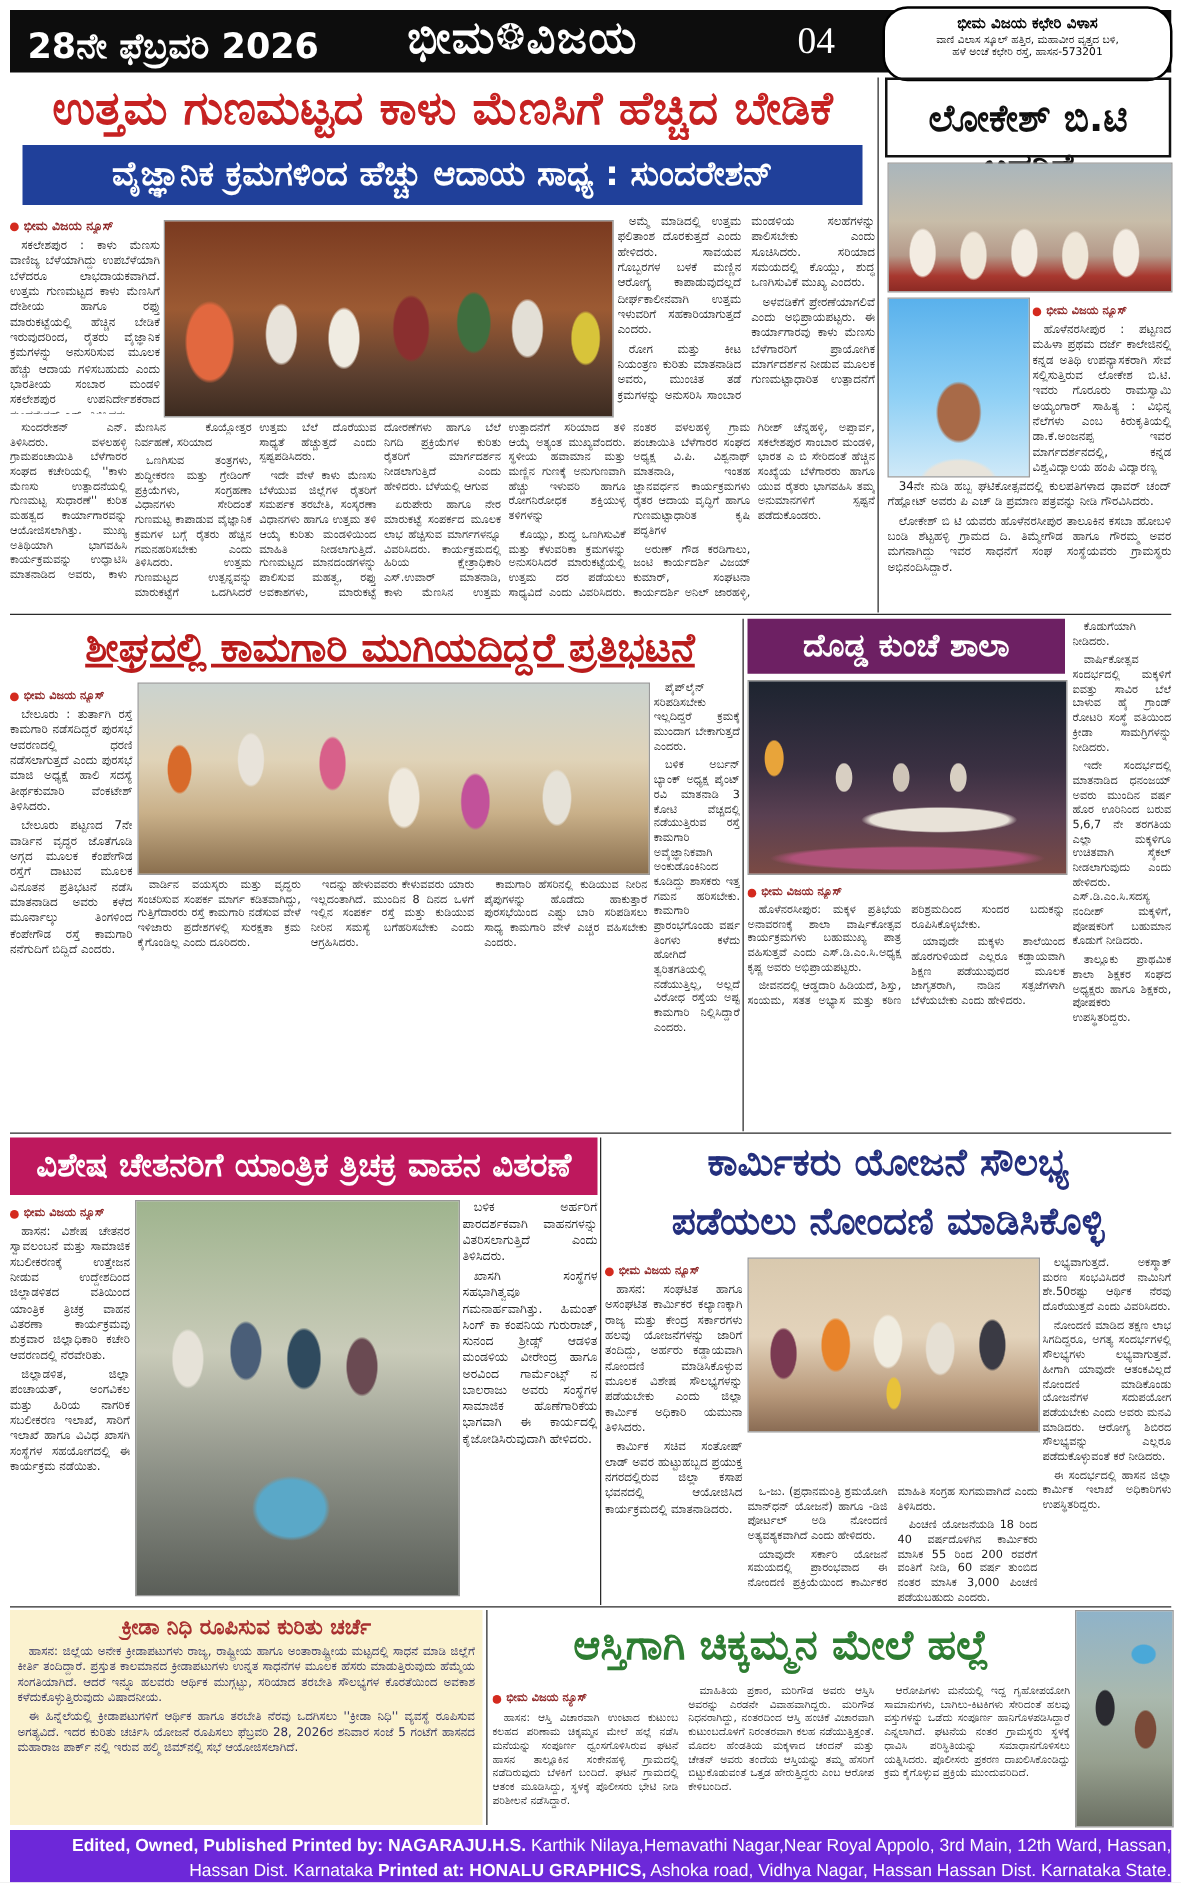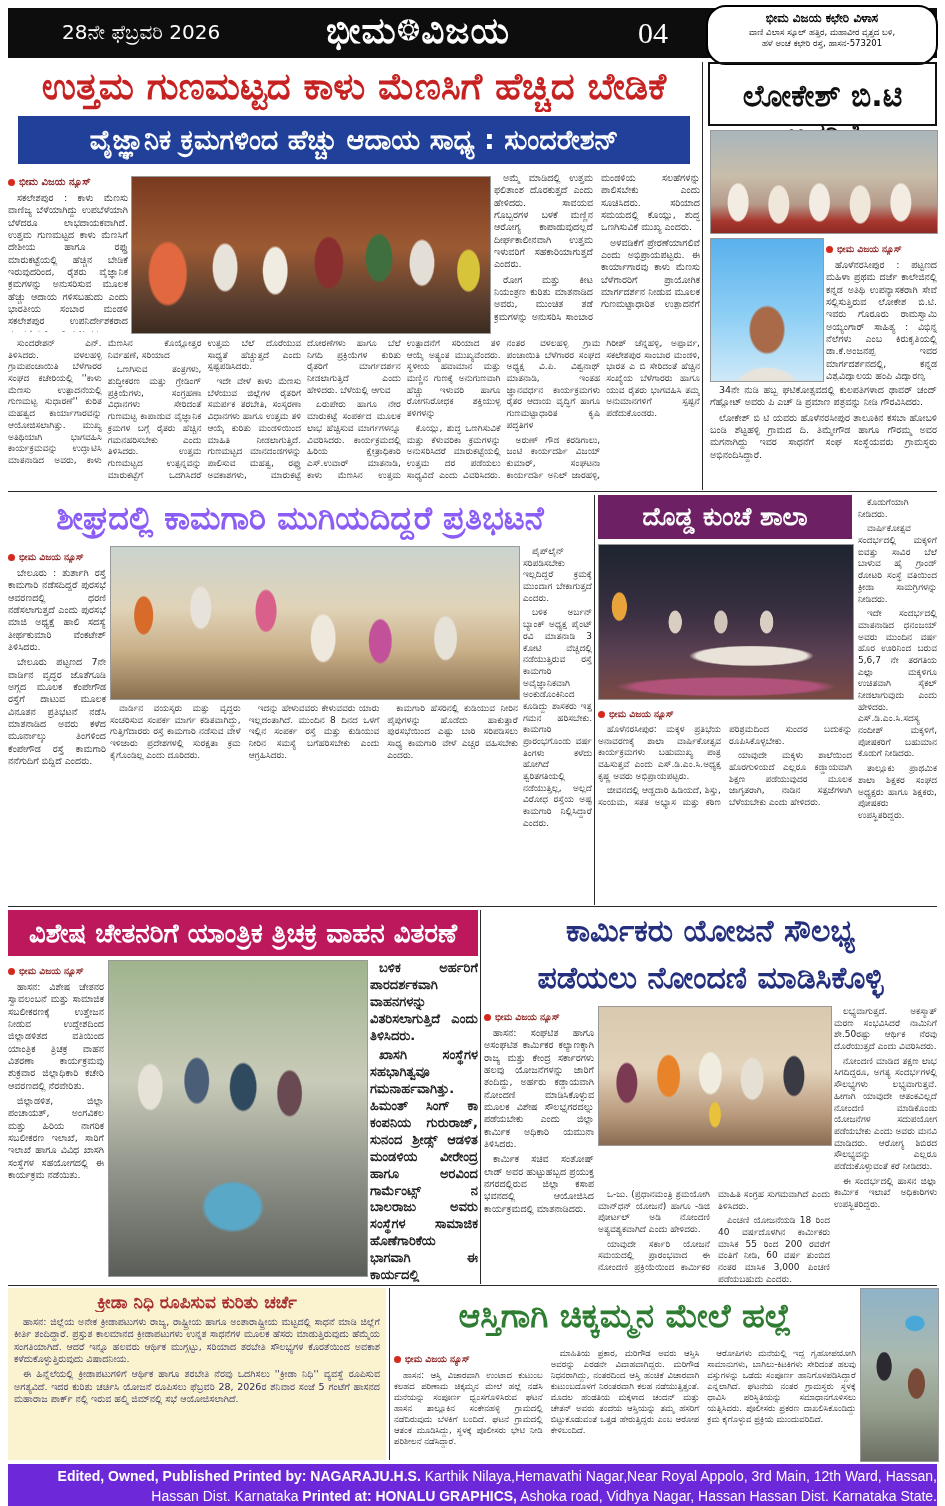--- a/index.html
+++ b/index.html
@@ -23,21 +23,21 @@
   .footer-bar{background:#6d28d9;color:#fff;text-align:right;font-size:14px;line-height:1.45;
               font-family:"Liberation Sans",sans-serif;}
   .footer-bar b{font-weight:bold;}
 </style>
 </head>
 <body>
 
 <div class="page">
 
   <div class="abs masthead-bar" style="left:8px;top:8px;width:929px;height:50px;">
-    <div class="abs" style="left:14px;top:12px;font-size:20px;font-weight:normal;margin-left:40px;">28ನೇ ಫೆಬ್ರವರಿ 2026</div>
+    <div class="abs" style="left:14px;top:12px;font-size:28px;font-weight:bold;">28ನೇ ಫೆಬ್ರವರಿ 2026</div>
     <div class="abs" style="left:250px;top:2px;width:320px;text-align:center;font-size:36px;font-weight:bold;letter-spacing:1px;">
       <span>ಭೀಮ</span><span style="font-size:28px;vertical-align:3px;">❂</span><span>ವಿಜಯ</span>
     </div>
     <div class="abs" style="left:630px;top:8px;font-size:30px;font-family:'Liberation Serif',serif;">04</div>
   </div>
   <div class="abs office-box" style="left:706px;top:5px;width:228px;height:52px;padding-top:4px;">
     <div style="font-size:12px;font-weight:bold;">ಭೀಮ ವಿಜಯ ಕಛೇರಿ ವಿಳಾಸ</div>
     <div style="font-size:8.5px;margin-top:2px;">ವಾಣಿ ವಿಲಾಸ ಸ್ಕೂಲ್ ಹತ್ತಿರ, ಮಹಾವೀರ ವೃತ್ತದ ಬಳಿ,</div>
     <div style="font-size:8.5px;">ಹಳೆ ಅಂಚೆ ಕಛೇರಿ ರಸ್ತೆ, ಹಾಸನ-573201</div>
   </div>
@@ -105,21 +105,21 @@
       <p>ಹೊಳೆನರಸೀಪುರ : ಪಟ್ಟಣದ ಮಹಿಳಾ ಪ್ರಥಮ ದರ್ಜೆ ಕಾಲೇಜಿನಲ್ಲಿ ಕನ್ನಡ ಅತಿಥಿ ಉಪನ್ಯಾಸಕರಾಗಿ ಸೇವೆ ಸಲ್ಲಿಸುತ್ತಿರುವ ಲೋಕೇಶ ಬಿ.ಟಿ. ಇವರು ಗೊರೂರು ರಾಮಸ್ವಾಮಿ ಅಯ್ಯಂಗಾರ್ ಸಾಹಿತ್ಯ : ವಿಭಿನ್ನ ನೆಲೆಗಳು ಎಂಬ ಕಿರುಕೃತಿಯಲ್ಲಿ ಡಾ.ಕೆ.ಅಂಜನಪ್ಪ ಇವರ ಮಾರ್ಗದರ್ಶನದಲ್ಲಿ, ಕನ್ನಡ ವಿಶ್ವವಿದ್ಯಾಲಯ ಹಂಪಿ ವಿದ್ಯಾರಣ್ಯ</p>
     </div>
   </div>
   <div class="abs body" style="left:710px;top:384px;width:227px;height:104px;">
     <p>34ನೇ ನುಡಿ ಹಬ್ಬ ಘಟಿಕೋತ್ಸವದಲ್ಲಿ ಕುಲಪತಿಗಳಾದ ಢಾವರ್ ಚಂದ್ ಗೆಹ್ಲೋಟ್ ಅವರು ಪಿ ಎಚ್ ಡಿ ಪ್ರಮಾಣ ಪತ್ರವನ್ನು ನೀಡಿ ಗೌರವಿಸಿದರು.</p>
     <p>ಲೋಕೇಶ್ ಬಿ ಟಿ ಯವರು ಹೊಳೆನರಸೀಪುರ ತಾಲೂಕಿನ ಕಸಬಾ ಹೋಬಳಿ ಬಂಡಿ ಶೆಟ್ಟಹಳ್ಳಿ ಗ್ರಾಮದ ದಿ. ತಿಮ್ಮೇಗೌಡ ಹಾಗೂ ಗೌರಮ್ಮ ಅವರ ಮಗನಾಗಿದ್ದು ಇವರ ಸಾಧನೆಗೆ ಸಂಘ ಸಂಸ್ಥೆಯವರು ಗ್ರಾಮಸ್ಥರು ಅಭಿನಂದಿಸಿದ್ದಾರೆ.</p>
   </div>
 
   <div class="abs hrule" style="left:8px;top:491px;width:929px;"></div>
 
-  <div class="abs hl" style="left:8px;top:495px;width:584px;height:46px;font-size:32px;color:#8b5cf6;line-height:46px;">ಶೀಘ್ರದಲ್ಲಿ ಕಾಮಗಾರಿ ಮುಗಿಯದಿದ್ದರೆ ಪ್ರತಿಭಟನೆ</div>
+  <div class="abs hl" style="left:20px;top:495px;width:584px;height:46px;font-size:32px;color:#b91c1c;line-height:46px;text-decoration:underline;">ಶೀಘ್ರದಲ್ಲಿ ಕಾಮಗಾರಿ ಮುಗಿಯದಿದ್ದರೆ ಪ್ರತಿಭಟನೆ</div>
   <div class="abs" style="left:8px;top:546px;width:98px;height:358px;">
     <div class="byline" style="font-size:9px;">
         <span class="dot"></span>
         <span>ಭೀಮ ವಿಜಯ ನ್ಯೂಸ್</span>
       </div>
     <div class="body" style="height:338px;">
       <p>ಬೇಲೂರು : ತುರ್ತಾಗಿ ರಸ್ತೆ ಕಾಮಗಾರಿ ನಡೆಸದಿದ್ದರೆ ಪುರಸಭೆ ಆವರಣದಲ್ಲಿ ಧರಣಿ ನಡೆಸಲಾಗುತ್ತದೆ ಎಂದು ಪುರಸಭೆ ಮಾಜಿ ಅಧ್ಯಕ್ಷೆ ಹಾಲಿ ಸದಸ್ಯೆ ತೀರ್ಥಕುಮಾರಿ ವೆಂಕಟೇಶ್ ತಿಳಿಸಿದರು.</p>
       <p>ಬೇಲೂರು ಪಟ್ಟಣದ 7ನೇ ವಾರ್ಡಿನ ವೃದ್ಧರ ಜೊತೆಗೂಡಿ ಅಗ್ಗದ ಮೂಲಕ ಕೆಂಪೇಗೌಡ ರಸ್ತೆಗೆ ದಾಟುವ ಮೂಲಕ ವಿನೂತನ ಪ್ರತಿಭಟನೆ ನಡೆಸಿ ಮಾತನಾಡಿದ ಅವರು ಕಳೆದ ಮೂರ್ನಾಲ್ಕು ತಿಂಗಳಿಂದ ಕೆಂಪೇಗೌಡ ರಸ್ತೆ ಕಾಮಗಾರಿ ನನೆಗುದಿಗೆ ಬಿದ್ದಿದೆ ಎಂದರು.</p>
     </div>
   </div>
@@ -182,37 +182,37 @@
       <p>ಜಿಲ್ಲಾಡಳಿತ, ಜಿಲ್ಲಾ ಪಂಚಾಯತ್, ಅಂಗವಿಕಲ ಮತ್ತು ಹಿರಿಯ ನಾಗರಿಕ ಸಬಲೀಕರಣ ಇಲಾಖೆ, ಸಾರಿಗೆ ಇಲಾಖೆ ಹಾಗೂ ವಿವಿಧ ಖಾಸಗಿ ಸಂಸ್ಥೆಗಳ ಸಹಯೋಗದಲ್ಲಿ ಈ ಕಾರ್ಯಕ್ರಮ ನಡೆಯಿತು.</p>
     </div>
   </div>
   <div class="abs photo" style="left:108px;top:960px;width:258px;height:315px;background:
       radial-gradient(26px 48px at 16% 40%, #e6e2d8 0 45%, transparent 50%),
       radial-gradient(26px 48px at 34% 38%, #4a5e78 0 45%, transparent 50%),
       radial-gradient(28px 50px at 52% 40%, #2f4a5e 0 45%, transparent 50%),
       radial-gradient(26px 48px at 70% 42%, #6a4a52 0 45%, transparent 50%),
       radial-gradient(60px 50px at 48% 78%, #5aa8c8 0 45%, transparent 52%),
       linear-gradient(180deg,#9fb48e 0%,#c9cbb9 38%,#8e9288 68%,#5a5e58 100%);"></div>
-  <div class="abs body" style="left:370px;top:960px;width:108px;height:322px;font-size:13px;font-weight:bold;">
+  <div class="abs body" style="left:370px;top:960px;width:108px;height:322px;font-size:10px;">
     <p>ಬಳಿಕ ಅರ್ಹರಿಗೆ ಪಾರದರ್ಶಕವಾಗಿ ವಾಹನಗಳನ್ನು ವಿತರಿಸಲಾಗುತ್ತಿದೆ ಎಂದು ತಿಳಿಸಿದರು.</p>
     <p>ಖಾಸಗಿ ಸಂಸ್ಥೆಗಳ ಸಹಭಾಗಿತ್ವವೂ ಗಮನಾರ್ಹವಾಗಿತ್ತು. ಹಿಮಂತ್ ಸಿಂಗ್ ಕಾ ಕಂಪನಿಯ ಗುರುರಾಜ್, ಸುನಂದ ಶ್ರೀಡ್ಸ್ ಆಡಳಿತ ಮಂಡಳಿಯ ವೀರೇಂದ್ರ ಹಾಗೂ ಅರವಿಂದ ಗಾರ್ಮೆಂಟ್ಸ್ ನ ಬಾಲರಾಜು ಅವರು ಸಂಸ್ಥೆಗಳ ಸಾಮಾಜಿಕ ಹೊಣೆಗಾರಿಕೆಯ ಭಾಗವಾಗಿ ಈ ಕಾರ್ಯದಲ್ಲಿ ಕೈಜೋಡಿಸಿರುವುದಾಗಿ ಹೇಳಿದರು.</p>
   </div>
 
   <div class="abs vrule" style="left:480px;top:910px;height:374px;"></div>
   <div class="abs hl" style="left:484px;top:908px;width:453px;height:94px;color:#242f7d;font-size:30px;line-height:1.55;">
     <div>ಕಾರ್ಮಿಕರು ಯೋಜನೆ ಸೌಲಭ್ಯ</div>
     <div>ಪಡೆಯಲು ನೋಂದಣಿ ಮಾಡಿಸಿಕೊಳ್ಳಿ</div>
   </div>
   <div class="abs" style="left:484px;top:1006px;width:110px;height:276px;">
     <div class="byline" style="font-size:9px;">
         <span class="dot"></span>
         <span>ಭೀಮ ವಿಜಯ ನ್ಯೂಸ್</span>
       </div>
     <div class="body" style="height:256px;">
-      <p>ಹಾಸನ: ಸಂಘಟಿತ ಹಾಗೂ ಅಸಂಘಟಿತ ಕಾರ್ಮಿಕರ ಕಲ್ಯಾಣಕ್ಕಾಗಿ ರಾಜ್ಯ ಮತ್ತು ಕೇಂದ್ರ ಸರ್ಕಾರಗಳು ಹಲವು ಯೋಜನೆಗಳನ್ನು ಜಾರಿಗೆ ತಂದಿದ್ದು, ಅರ್ಹರು ಕಡ್ಡಾಯವಾಗಿ ನೋಂದಣಿ ಮಾಡಿಸಿಕೊಳ್ಳುವ ಮೂಲಕ ವಿಶೇಷ ಸೌಲಭ್ನಗರದಲ್ನು ಪಡೆಯಬೇಕು ಎಂದು ಜಿಲ್ಲಾ ಕಾರ್ಮಿಕ ಅಧಿಕಾರಿ ಯಮುನಾ ತಿಳಿಸಿದರು.</p>
+      <p>ಹಾಸನ: ಸಂಘಟಿತ ಹಾಗೂ ಅಸಂಘಟಿತ ಕಾರ್ಮಿಕರ ಕಲ್ಯಾಣಕ್ಕಾಗಿ ರಾಜ್ಯ ಮತ್ತು ಕೇಂದ್ರ ಸರ್ಕಾರಗಳು ಹಲವು ಯೋಜನೆಗಳನ್ನು ಜಾರಿಗೆ ತಂದಿದ್ದು, ಅರ್ಹರು ಕಡ್ಡಾಯವಾಗಿ ನೋಂದಣಿ ಮಾಡಿಸಿಕೊಳ್ಳುವ ಮೂಲಕ ವಿಶೇಷ ಸೌಲಭ್ಯಗಳನ್ನು ಪಡೆಯಬೇಕು ಎಂದು ಜಿಲ್ಲಾ ಕಾರ್ಮಿಕ ಅಧಿಕಾರಿ ಯಮುನಾ ತಿಳಿಸಿದರು.</p>
       <p>ಕಾರ್ಮಿಕ ಸಚಿವ ಸಂತೋಷ್ ಲಾಡ್ ಅವರ ಹುಟ್ಟುಹಬ್ಬದ ಪ್ರಯುಕ್ತ ನಗರದಲ್ಲಿರುವ ಜಿಲ್ಲಾ ಕಸಾಪ ಭವನದಲ್ಲಿ ಆಯೋಜಿಸಿದ ಕಾರ್ಯಕ್ರಮದಲ್ಲಿ ಮಾತನಾಡಿದರು.</p>
     </div>
   </div>
   <div class="abs photo" style="left:598px;top:1006px;width:232px;height:138px;background:
       radial-gradient(22px 42px at 12% 55%, #7a3a52 0 45%, transparent 50%),
       radial-gradient(24px 44px at 30% 50%, #e8832a 0 45%, transparent 50%),
       radial-gradient(24px 44px at 48% 48%, #f0ece0 0 45%, transparent 50%),
       radial-gradient(24px 44px at 66% 52%, #e6e0d4 0 45%, transparent 50%),
       radial-gradient(22px 42px at 84% 50%, #3a3a44 0 45%, transparent 50%),
       radial-gradient(12px 26px at 50% 78%, #e8c23a 0 45%, transparent 52%),

